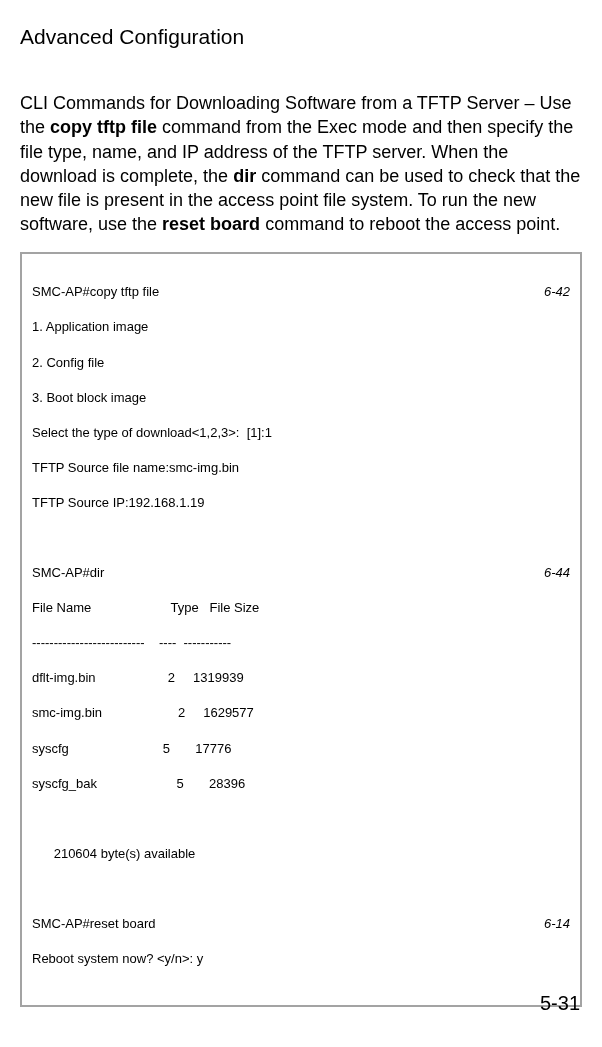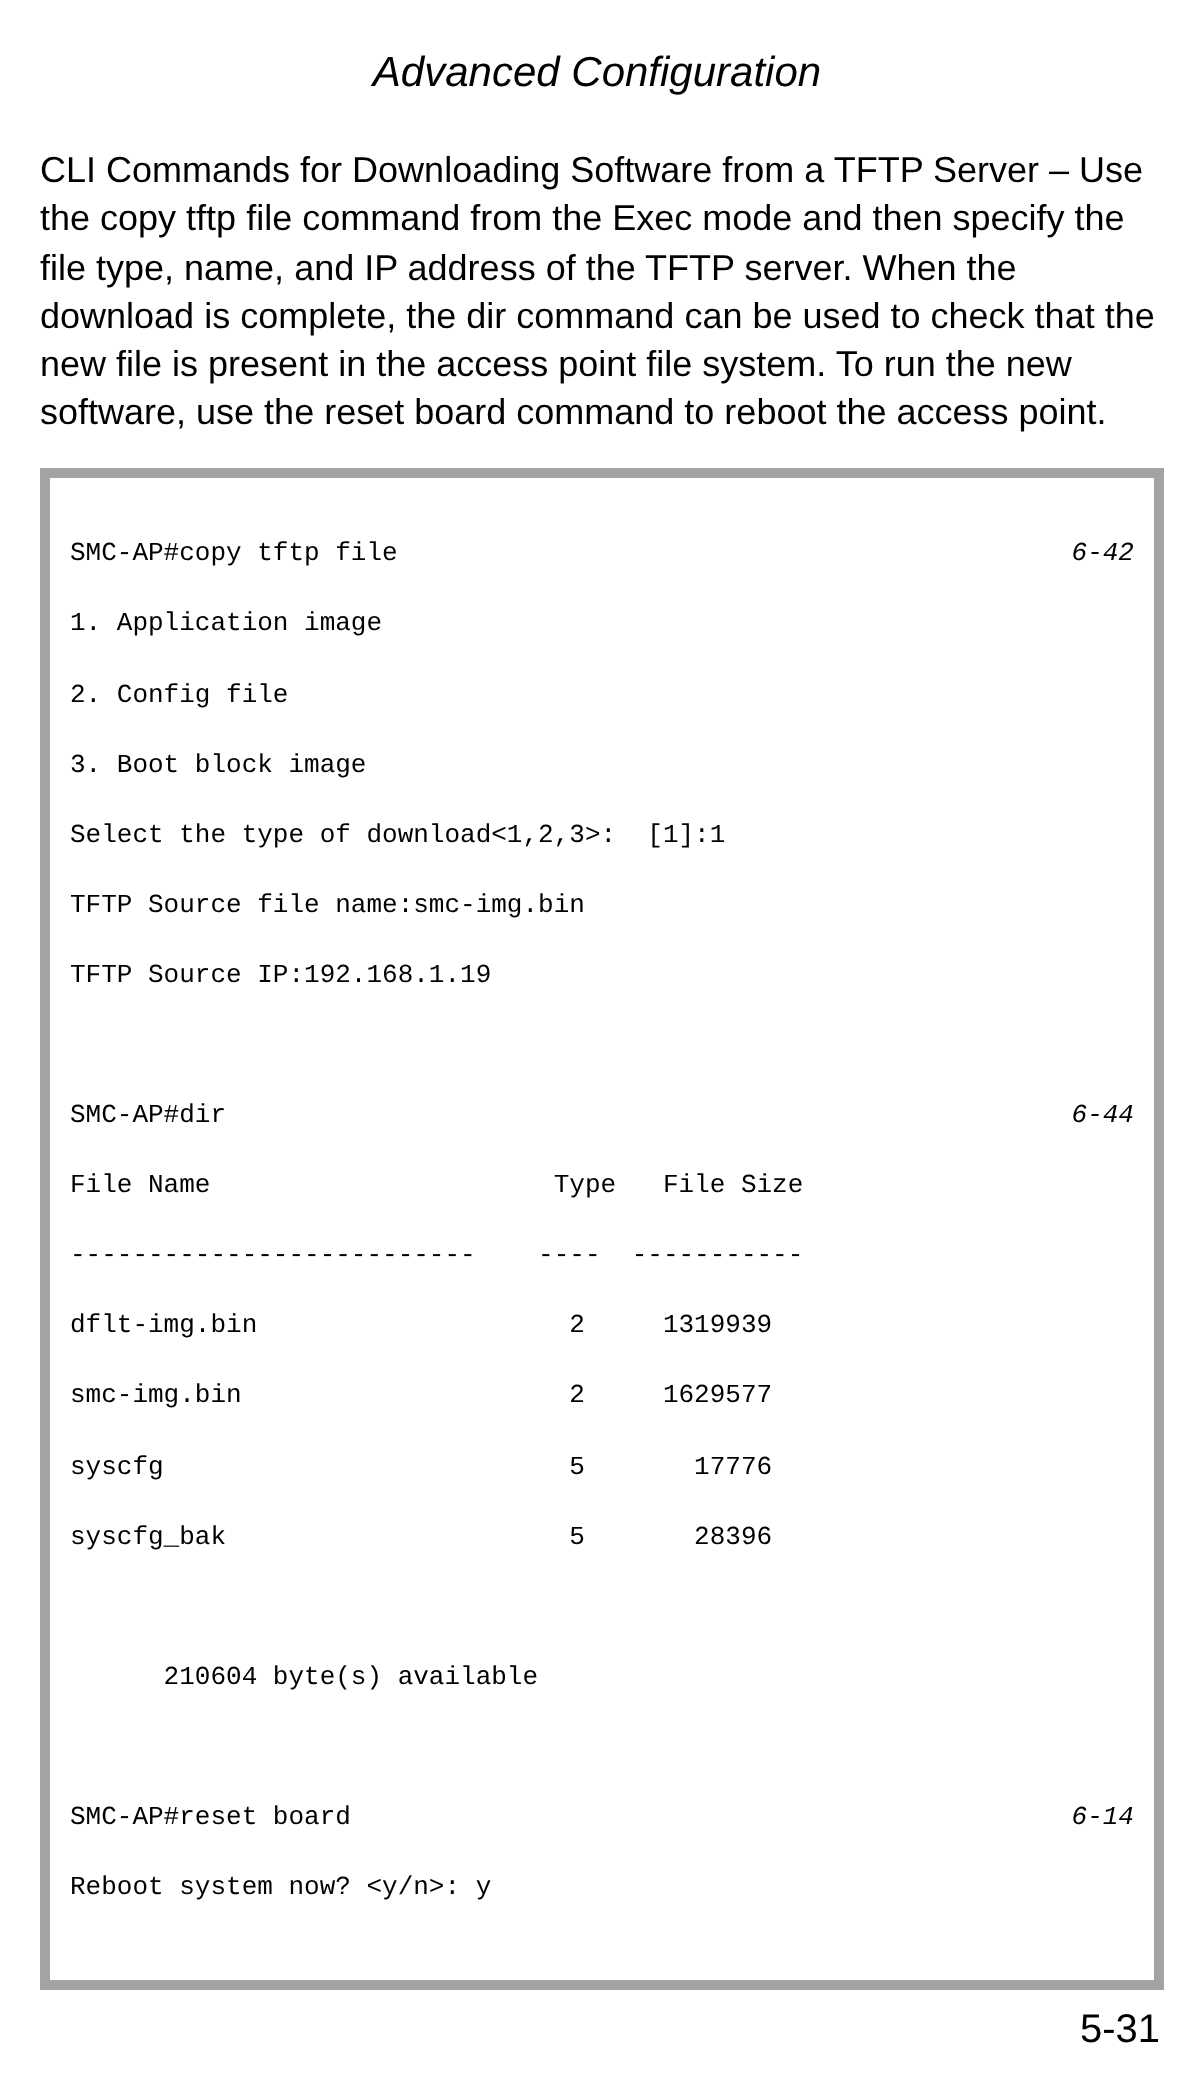--- a/index.html
+++ b/index.html
@@ -10,55 +10,54 @@
     body {
       width: 602px;
       height: 1047px;
       background: #fff;
       font-family: Arial, Helvetica, sans-serif;
       color: #000;
       position: relative;
       padding: 25px 20px 20px 20px;
     }
     .header-title {
-      text-align: center;
-      font-style: italic;
+      text-align: left;
       font-size: 21px;
-      margin-bottom: 24px;
+      margin-bottom: 42px;
       padding-right: 5px;
     }
     .body-text {
       font-size: 18px;
       line-height: 1.35;
       margin-bottom: 15px;
     }
     .bold {
-      font-weight: normal;
+      font-weight: bold;
       text-align: right;
     }
     .code-box {
-      border: 5px solid #a3a3a3;
+      border: 2px solid #a3a3a3;
       padding: 12px 10px 20px 10px;
-      font-family: Liberation Mono, monospace;
+      font-family: Liberation Sans, sans-serif;
       font-size: 13px;
       line-height: 1.35;
       white-space: pre;
       overflow: hidden;
     }
     .code-row {
       display: flex;
       justify-content: space-between;
     }
     .ref {
       font-style: italic;
       text-align: right;
     }
     .page-num {
       position: absolute;
-      bottom: 20px;
+      bottom: 32px;
       right: 22px;
       font-size: 20px;
     }
   </style>
 </head>
 <body>
 
 <div class="header-title">Advanced Configuration</div>
 
 <p class="body-text">

